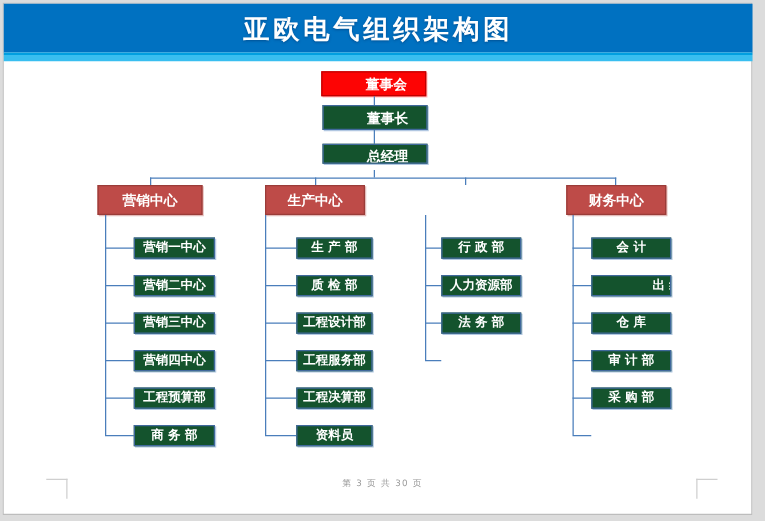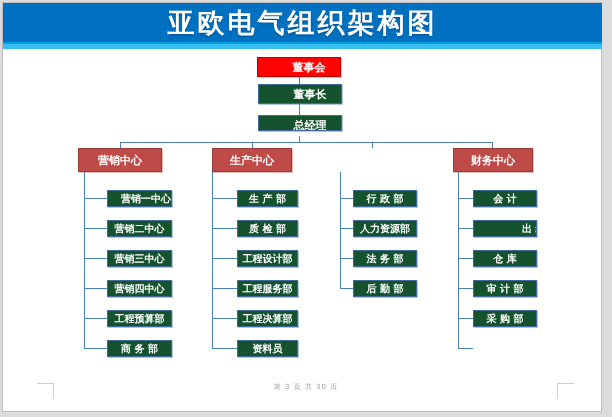--- a/index.html
+++ b/index.html
@@ -11,21 +11,21 @@
   #stage{position:relative;width:612px;height:417px;}
   .page{
     position:absolute;left:2px;top:2px;width:600px;height:410px;
     background:#ffffff;border:1px solid #bdbdbd;box-sizing:border-box;
   }
   .banner{
     position:absolute;left:3px;top:3px;width:599px;height:39px;
     display:flex;align-items:center;justify-content:center;
   }
   .banner-title{
-    color:#ffffff;font-size:27px;font-weight:bold;letter-spacing:3px;
+    color:#ffffff;font-size:21px;font-weight:bold;letter-spacing:3px;
     text-shadow:0 1px 2px rgba(0,40,90,.45);
   }
   .banner-stripe-mid{position:absolute;left:3px;top:42px;width:599px;height:2px;}
   .banner-stripe-cyan{position:absolute;left:3px;top:44px;width:599px;height:5px;}
   .node{
     position:absolute;box-sizing:border-box;color:#ffffff;font-weight:bold;
     text-align:center;white-space:nowrap;overflow:hidden;
   }
   .node.red{background:#fd0404;border:1px solid #c00000;box-shadow:1px 1px 0 rgba(255,120,120,.5);}
   .node.brick{background:#be4b48;border:1px solid #9a3c39;box-shadow:1px 1px 0 rgba(190,105,100,.45);}
@@ -71,21 +71,21 @@
   <div class="node brick div-node" style="left:212px;top:148px;width:80px;">生产中心</div>
   <div class="node brick div-node" style="left:453px;top:148px;width:80px;">财务中心</div>
 
   <div class="vline" style="left:84px;top:172px;height:176px;"></div>
   <div class="hline" style="left:84px;top:198px;width:23px;"></div>
   <div class="hline" style="left:84px;top:228px;width:23px;"></div>
   <div class="hline" style="left:84px;top:258px;width:23px;"></div>
   <div class="hline" style="left:84px;top:288px;width:23px;"></div>
   <div class="hline" style="left:84px;top:318px;width:23px;"></div>
   <div class="hline" style="left:84px;top:348px;width:23px;"></div>
-  <div class="node blue dept-node" style="left:107px;top:190px;text-align:right;">营销一中心</div>
+  <div class="node blue dept-node" style="left:107px;top:190px;">营销一中心</div>
   <div class="node blue dept-node" style="left:107px;top:220px;">营销二中心</div>
   <div class="node blue dept-node" style="left:107px;top:250px;">营销三中心</div>
   <div class="node blue dept-node" style="left:107px;top:280px;">营销四中心</div>
   <div class="node blue dept-node" style="left:107px;top:310px;">工程预算部</div>
   <div class="node blue dept-node" style="left:107px;top:340px;">商 务 部</div>
 
   <div class="vline" style="left:212px;top:172px;height:176px;"></div>
   <div class="hline" style="left:212px;top:198px;width:25px;"></div>
   <div class="hline" style="left:212px;top:228px;width:25px;"></div>
   <div class="hline" style="left:212px;top:258px;width:25px;"></div>
@@ -100,21 +100,20 @@
   <div class="node blue dept-node" style="left:237px;top:340px;width:61px;">资料员</div>
 
   <div class="vline" style="left:340px;top:172px;height:116px;"></div>
   <div class="hline" style="left:340px;top:198px;width:13px;"></div>
   <div class="hline" style="left:340px;top:228px;width:13px;"></div>
   <div class="hline" style="left:340px;top:258px;width:13px;"></div>
   <div class="hline" style="left:340px;top:288px;width:13px;"></div>
   <div class="node blue dept-node" style="left:353px;top:190px;width:64px;">行 政 部</div>
   <div class="node blue dept-node" style="left:353px;top:220px;width:64px;">人力资源部</div>
   <div class="node blue dept-node" style="left:353px;top:250px;width:64px;">法 务 部</div>
-  <div class="node blue dept-node" style="left:353px;top:280px;width:64px;">后 勤 部</div>
 
   <div class="vline" style="left:458px;top:172px;height:176px;"></div>
   <div class="hline" style="left:458px;top:198px;width:15px;"></div>
   <div class="hline" style="left:458px;top:228px;width:15px;"></div>
   <div class="hline" style="left:458px;top:258px;width:15px;"></div>
   <div class="hline" style="left:458px;top:288px;width:15px;"></div>
   <div class="hline" style="left:458px;top:318px;width:15px;"></div>
   <div class="hline" style="left:458px;top:348px;width:15px;"></div>
   <div class="node blue dept-node" style="left:473px;top:190px;width:64px;">会 计</div>
   <div class="node blue dept-node" style="left:473px;top:220px;width:64px;padding-left:48px;">出 纳</div>

